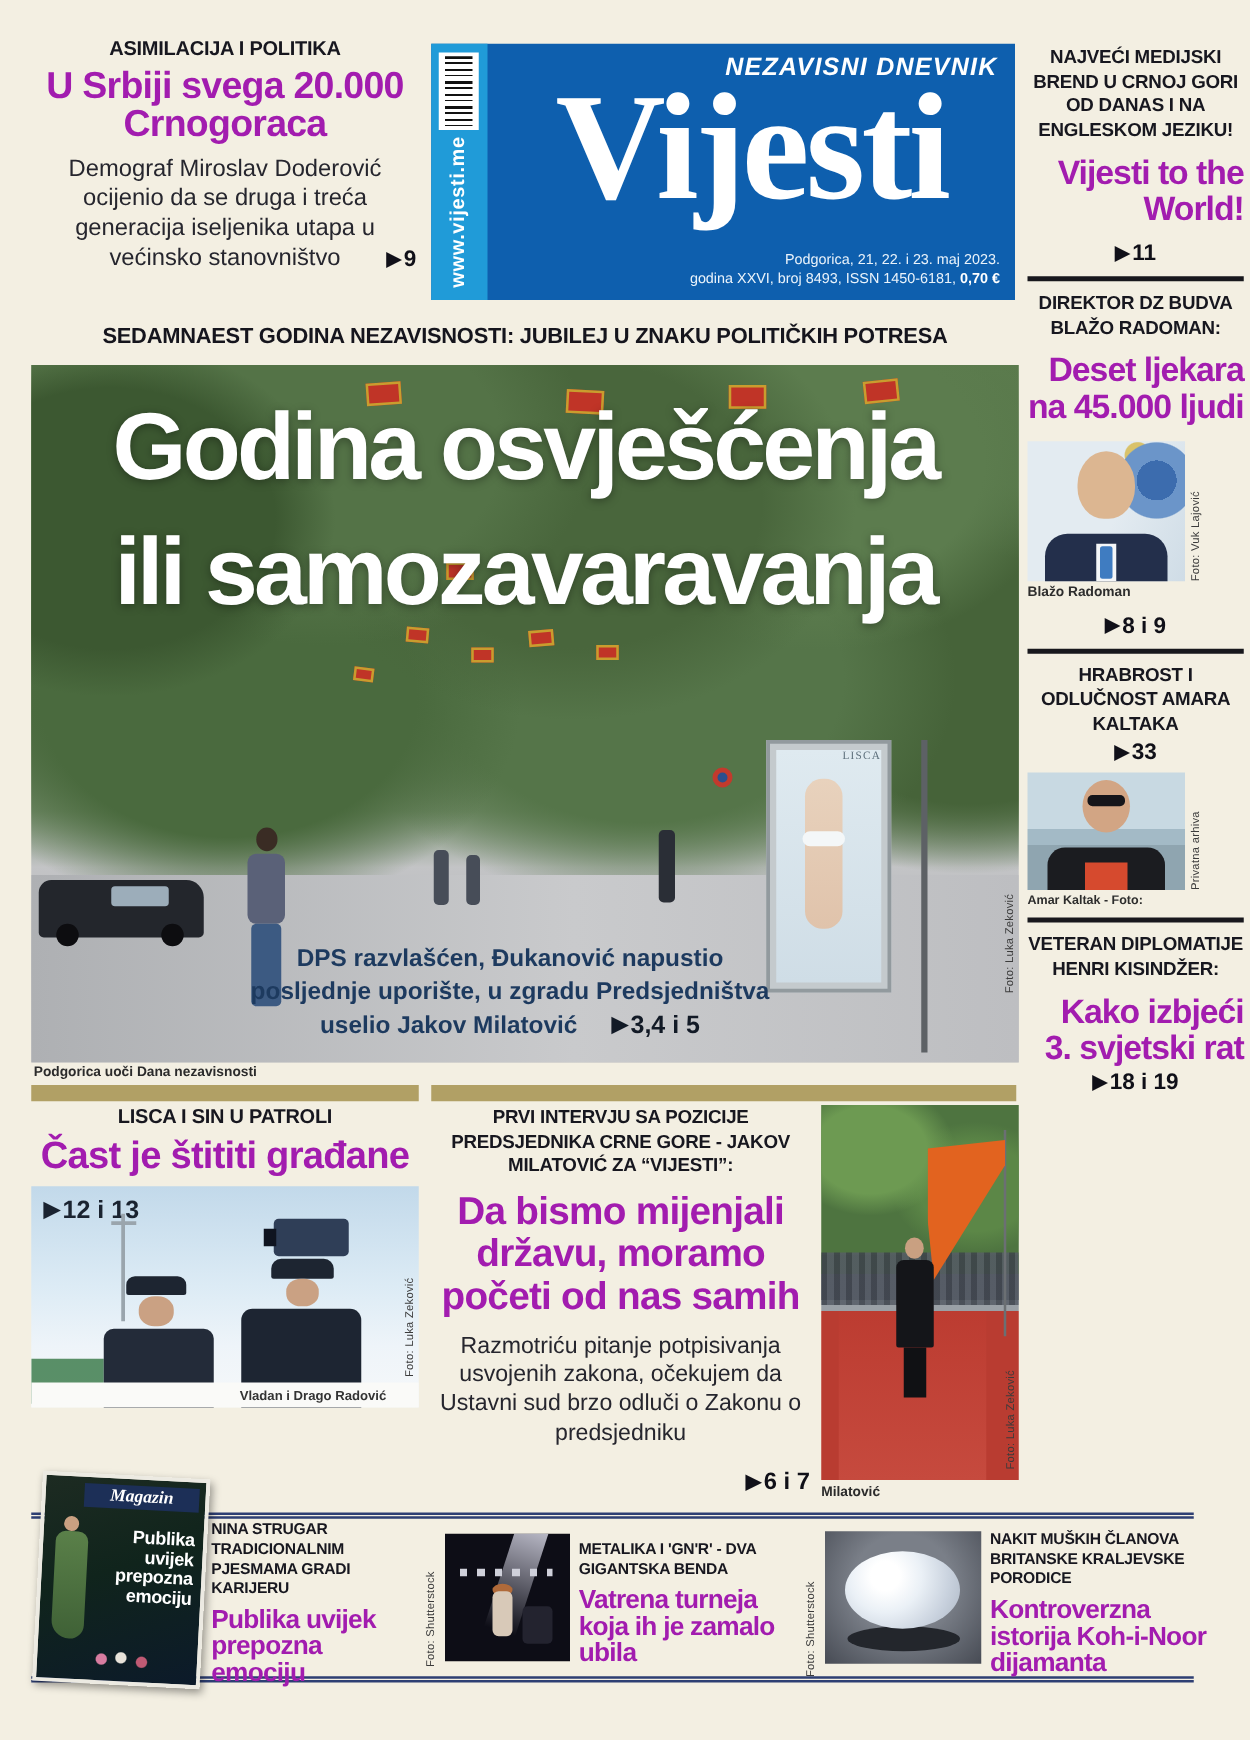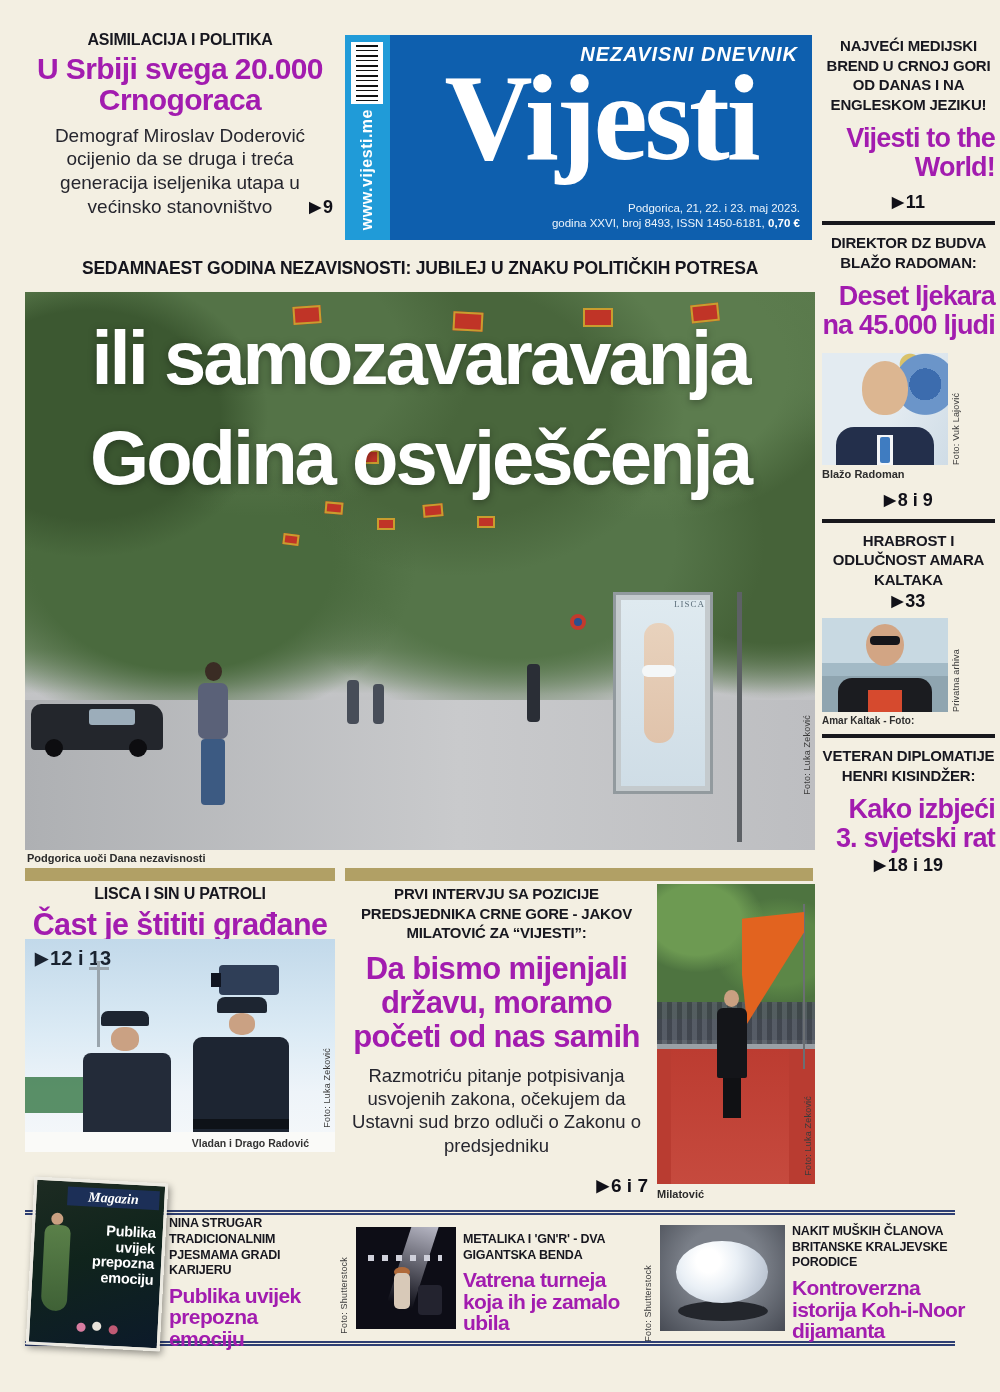--- a/index.html
+++ b/index.html
@@ -98,21 +98,21 @@
     background:linear-gradient(180deg,#c8d9e2 0 48%,#a3bac6 48% 62%,#8fa5b0 62% 100%);}
   .ph-amar .head{position:absolute;left:44px;top:6px;width:38px;height:42px;background:#d2a584;border-radius:50%;}
   .ph-amar .glasses{position:absolute;left:48px;top:18px;width:30px;height:9px;background:#15151a;border-radius:4px;}
   .ph-amar .tee{position:absolute;left:16px;bottom:-4px;width:94px;height:38px;background:#1b1c20;border-radius:14px 14px 0 0;}
   .ph-amar .print{position:absolute;left:46px;bottom:0;width:34px;height:22px;background:#d64a2e;}
 
   
   .patrol{left:25px;top:884px;width:310px;}
   .patrol .kicker{font-size:16px;}
   .patrol .headline{font-size:30.5px;line-height:1;margin-top:5px;}
-  .patrol-photo{position:relative;width:310px;height:213px;overflow:hidden;
+  .patrol-photo{position:relative;margin-top:10px;width:310px;height:177px;overflow:hidden;
     background:linear-gradient(180deg,#c2d9ea 0%,#dcebf5 45%,#eef4f9 72%,#f6f8fa 100%);}
   .patrol-photo .pageref{position:absolute;left:10px;top:8px;font-size:20px;color:#1a2330;}
   .pp-pole{position:absolute;left:72px;top:22px;width:3px;height:86px;background:#9aa5ad;}
   .pp-pole:before{content:"";position:absolute;left:-8px;top:6px;width:20px;height:3px;background:#9aa5ad;}
   .off1{position:absolute;left:58px;top:72px;width:90px;height:141px;}
   .off1 .cap{width:48px;height:15px;background:#1d2531;border-radius:7px 7px 2px 2px;margin-left:18px;}
   .off1 .face{width:28px;height:24px;background:#caa183;border-radius:45%;margin:1px 0 0 28px;}
   .off1 .body{width:88px;height:100px;background:#232b39;border-radius:8px 8px 0 0;margin-top:2px;}
   .off2{position:absolute;left:168px;top:26px;width:100px;height:187px;}
   .off2 .radar{width:60px;height:30px;background:#2f3e57;border-radius:4px;margin-left:26px;position:relative;}
@@ -293,22 +293,26 @@
     <div class="mp-ped" style="left:502px;top:372px;width:13px;height:58px;background:#2a2e36"></div>
     <div class="billboard">
       <div class="poster"></div>
       <div class="model"></div>
       <div class="bikini"></div>
       <div class="brand">LISCA</div>
     </div>
     <div class="mp-pole"></div>
     <div class="mp-sign"></div>
     <div class="mp-headline">
+      <div>Godina osvješćenja</div>
       <div>ili samozavaravanja</div>
-      <div>Godina osvješćenja</div>
+    </div>
+    <div class="mp-caption">
+      <span>DPS razvlašćen, Đukanović napustio posljednje uporište, u zgradu Predsjedništva uselio Jakov Milatović</span>
+      <span class="pageref"><span class="arrow">▶</span><span>3,4 i 5</span></span>
     </div>
     <div class="vcred mp-credit">Foto: Luka Zeković</div>
   </div>
   <div class="abs mp-undercap">Podgorica uoči Dana nezavisnosti</div>
 
   <div class="abs gold gold1"></div>
   <div class="abs gold gold2"></div>
 
   <div class="abs patrol">
     <div class="kicker">LISCA I SIN U PATROLI</div>

